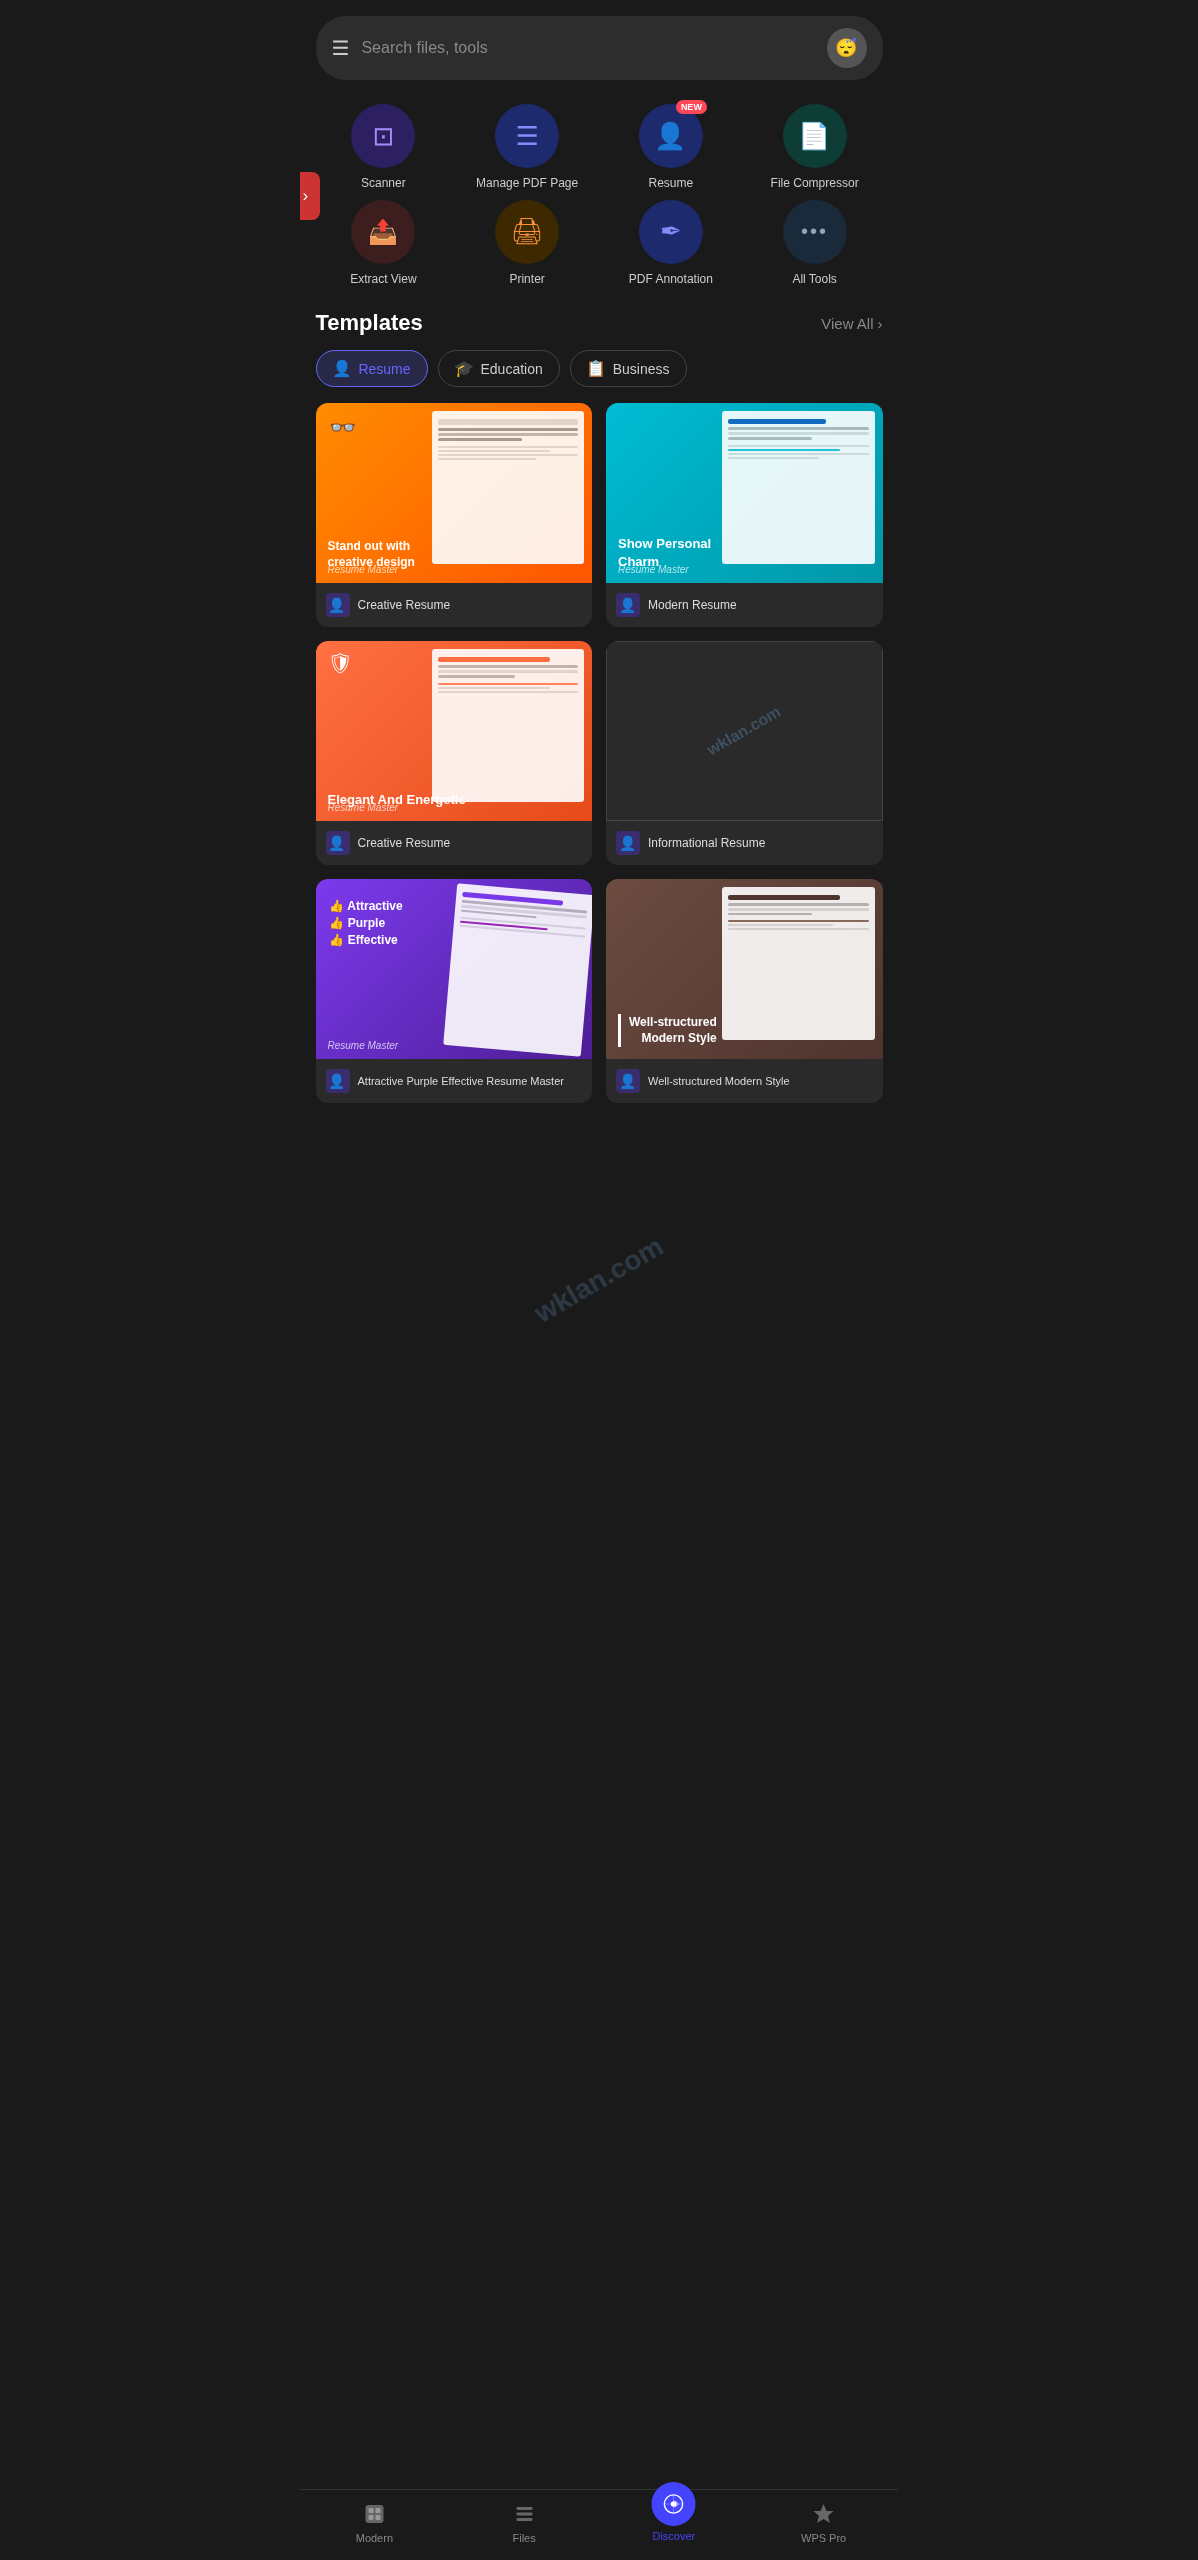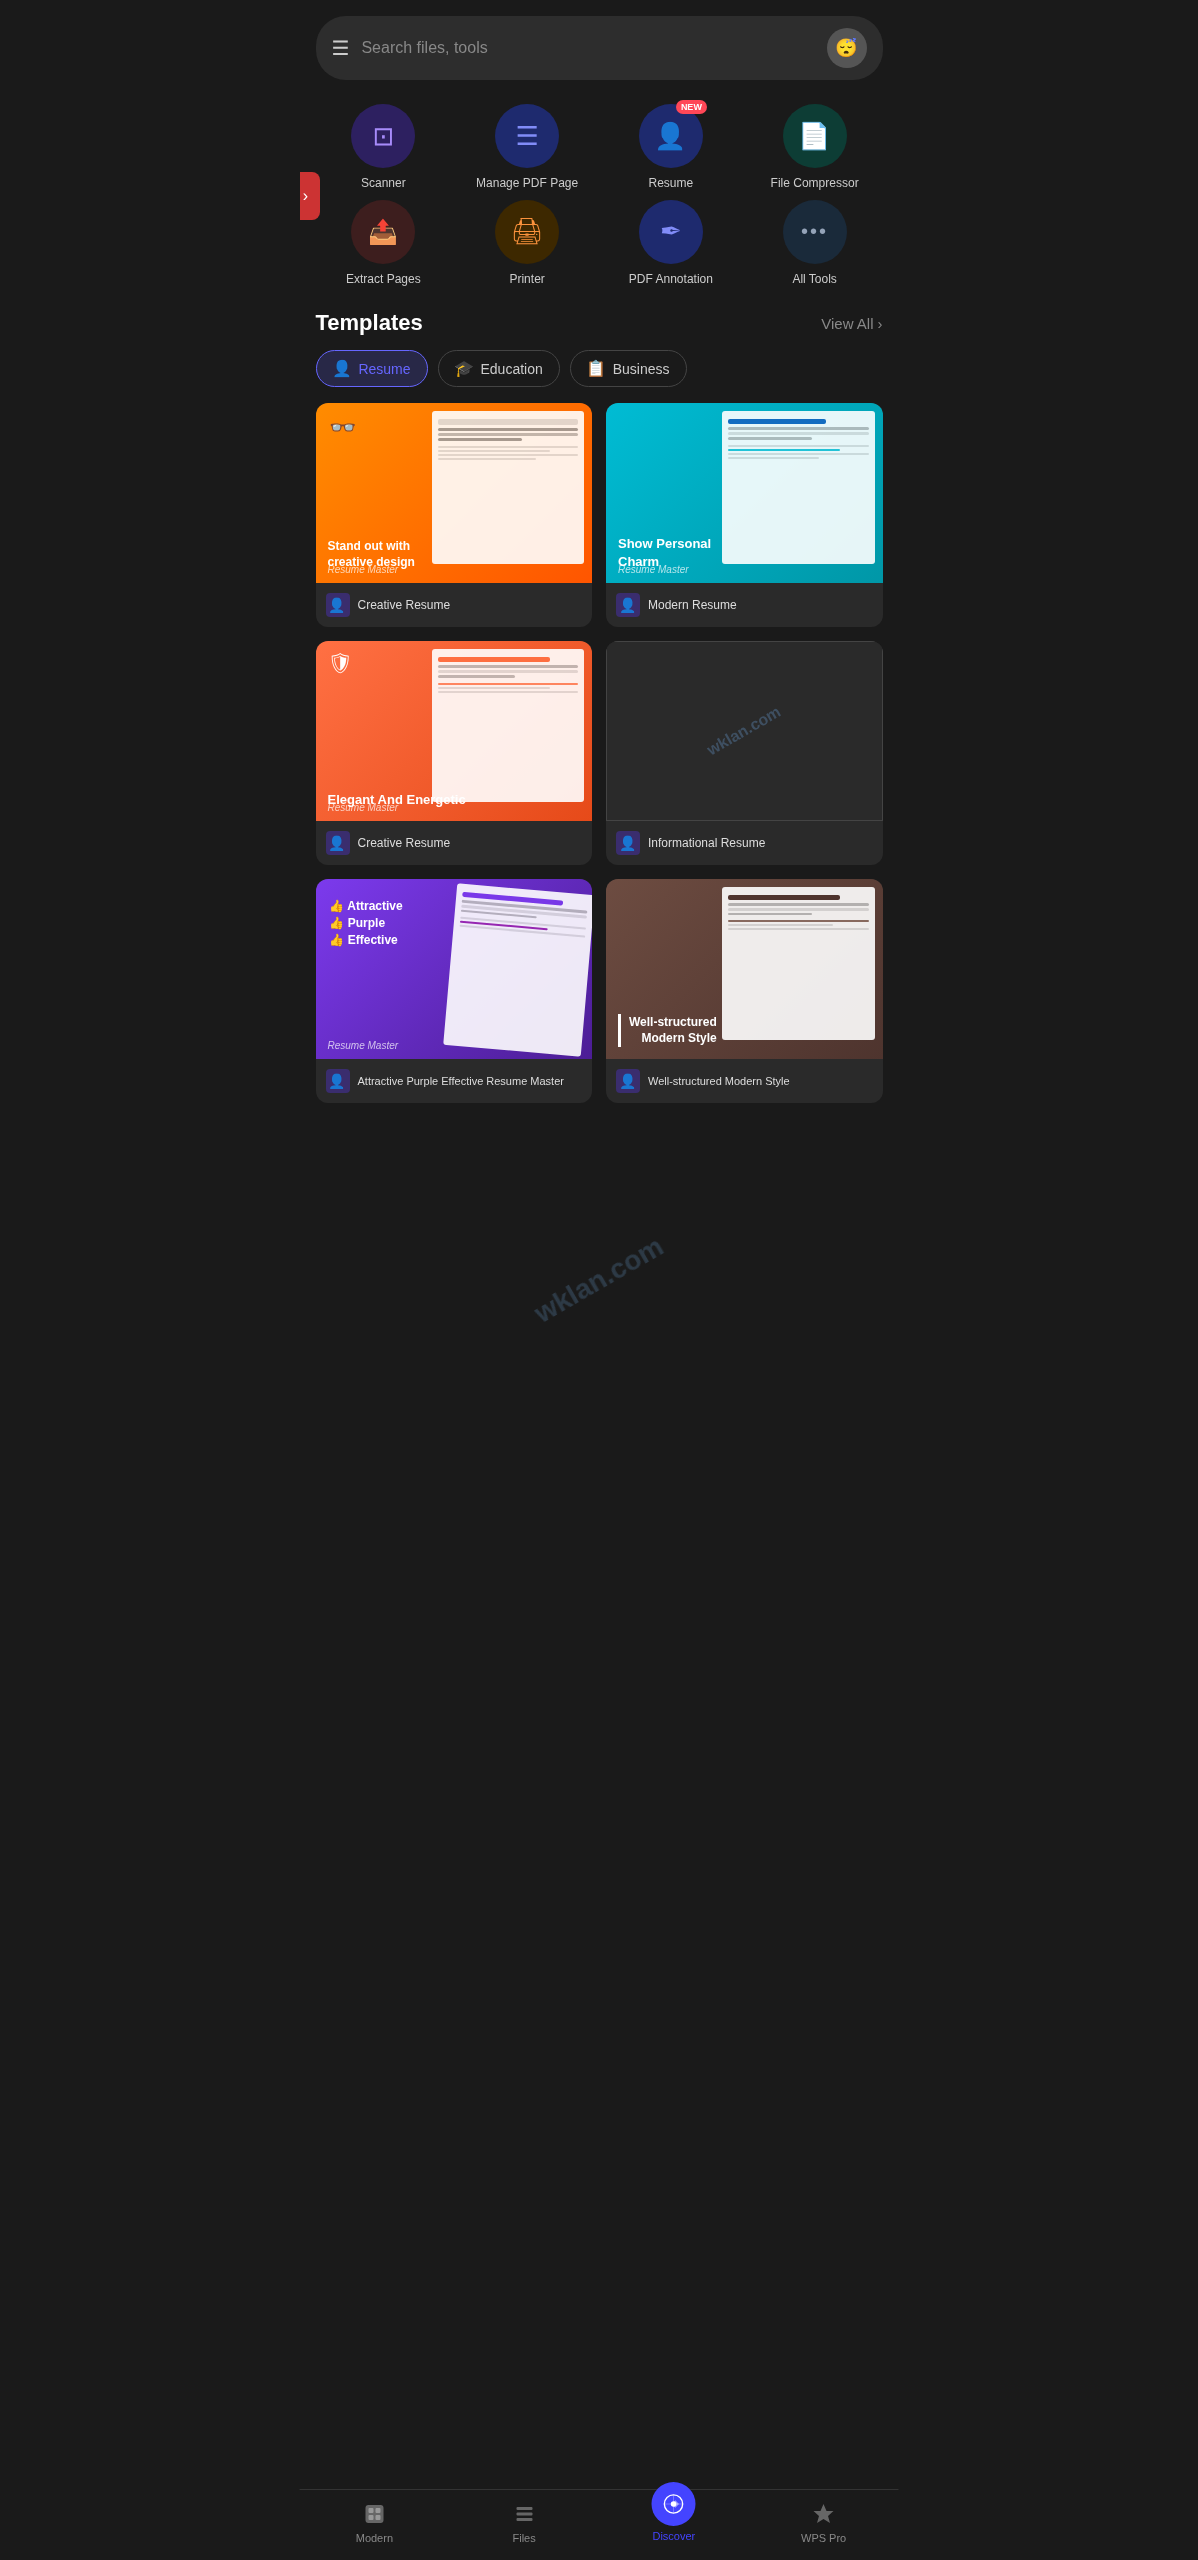--- a/index.html
+++ b/index.html
@@ -454,21 +454,21 @@
         <div class="tool-icon-wrapper icon-file-compress">
           <span style="font-size:26px; color:#34d399;">📄</span>
         </div>
         <span class="tool-label">File Compressor</span>
       </div>
 
       <div class="tool-item">
         <div class="tool-icon-wrapper icon-extract">
           <span style="font-size:24px; color:#f87171;">📤</span>
         </div>
-        <span class="tool-label">Extract Pages</span>
+        <span class="tool-label">Extract View</span>
       </div>
 
       <div class="tool-item">
         <div class="tool-icon-wrapper icon-printer">
           <span style="font-size:26px; color:#fb923c;">🖨</span>
         </div>
         <span class="tool-label">Printer</span>
       </div>
 
       <div class="tool-item">

